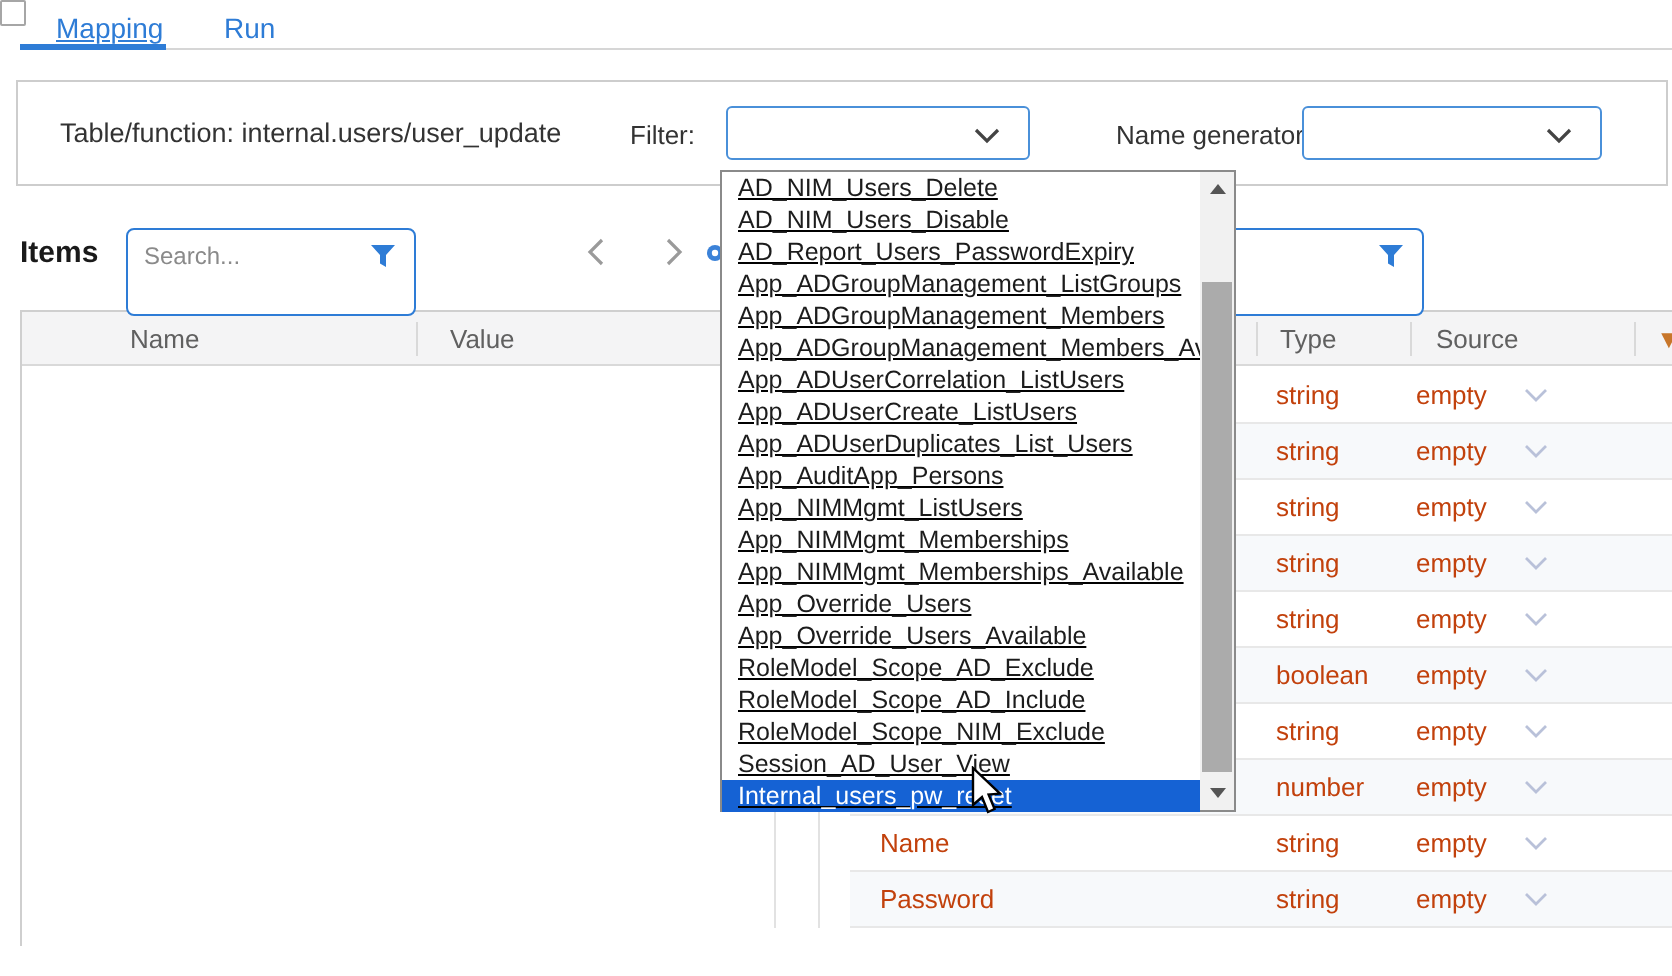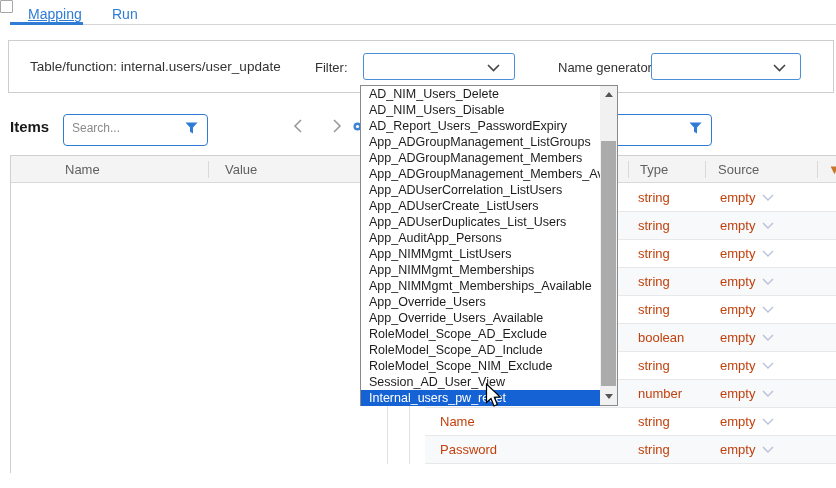--- a/index.html
+++ b/index.html
@@ -19,21 +19,21 @@
   .fl-label { position:absolute; left:315px; top:60px; font-size:13px; color:#333; }
   .ng-label { position:absolute; left:558px; top:60px; font-size:13px; color:#333; }
   .combo { position:absolute; top:53px; height:27px; border:1px solid #4a90d9; border-radius:3px; background:#fff; }
   .combo-filter { left:363px; width:152px; }
   .combo-ng { left:651px; width:150px; }
   .combo .chev { position:absolute; right:14px; top:10px; }
   .combo-val { position:absolute; left:8px; top:5px; font-size:13px; color:#333; }
 
   
   .items-title { position:absolute; left:10px; top:118px; font-size:15px; font-weight:bold; color:#1a1a1a; }
-  .searchbox { position:absolute; top:114px; height:32px; border:1.5px solid #2e7cd6; border-radius:4px; background:#fff;text-decoration:underline; }
+  .searchbox { position:absolute; top:114px; height:44px; border:1.5px solid #2e7cd6; border-radius:4px; background:#fff;text-decoration:underline; }
   .searchbox input { position:absolute; left:8px; top:3px; width:70%; height:20px; border:none; outline:none; font-size:12px; color:#333; font-family:"Liberation Sans", sans-serif; }
   .searchbox input::placeholder { color:#8a8a8a; }
   .search-1 { left:63px; width:145px; z-index:2; }
   .search-2 { left:597px; width:115px; z-index:1; }
   .funnel { position:absolute; right:9px; top:7px; }
   .nav-ico { position:absolute; top:119px; }
   .nav-prev { left:293px; }
   .nav-square { left:312px; top:121px; width:13px; height:13px; border:1.5px solid #a6a6a6; border-radius:1px; }
   .nav-next { left:333px; }
   .mini-gear { position:absolute; left:352px; top:121px; z-index:1; }
@@ -45,30 +45,30 @@
   .th { position:absolute; top:6px; font-size:13px; color:#606060; }
   .th-name { left:54px; } .th-value { left:214px;text-align:center; } .th-type { left:629px; } .th-source { left:707px; }
   .th-div { position:absolute; top:5px; width:1px; height:17px; background:#d9d9d9; }
   .thd-1 { left:197px; } .thd-2 { left:617px; } .thd-3 { left:694px; } .thd-4 { left:806px; }
   .th-clip { position:absolute; left:817px; top:6px; width:10px; height:14px; overflow:hidden; color:#c8762a; font-size:13px; }
 
   .rows-panel { position:absolute; left:425px; top:184px; width:411px; }
   .row { position:relative; width:411px; height:28px; border-bottom:1px solid #e8e8e8; background:#fff; }
   .row.alt { background:#f7f9fb; }
   .cell { position:absolute; top:6px; font-size:13px; color:#c2410c; }
-  .c-item { left:15px; } .c-type { left:213px; } .c-source { left:283px;margin-left:12px; }
+  .c-item { left:15px; } .c-type { left:213px; } .c-source { left:283px; }
   .row-chev { position:absolute; left:337px; top:10px; }
   .vline { position:absolute; width:1px; background:#e2e2e2; top:184px; height:280px; }
   .vl-1 { left:387px; } .vl-2 { left:409px; }
   .rdiv-1 { position:absolute; left:628px; top:184px; width:1px; height:280px; background:#ececec; }
   .rdiv-2 { position:absolute; left:705px; top:184px; width:1px; height:280px; background:#ececec; }
   .rdiv-3 { position:absolute; left:817px; top:184px; width:1px; height:280px; background:#ececec; }
 
   
-  .dropdown { position:absolute; left:360px; top:85px; width:258px; height:321px; background:#fff; border:1px solid #8a8a8a; z-index:10; }
+  .dropdown { position:absolute; left:360px; top:85px; width:258px; height:321px; background:#fff; border:1px solid #8a8a8a; z-index:10;text-decoration:underline; }
   .opt { position:relative; height:16px; line-height:16px; padding-left:8px; font-size:12.5px; color:#1c1c1c; white-space:nowrap; width:239px; overflow:hidden; cursor:default; }
   .opt.sel { background:#1562d4; color:#fff; }
   .sbar { position:absolute; right:0; top:0; width:17px; height:319px; background:#f1f1f1; }
   .sb-btn { position:absolute; left:0; width:17px; height:17px; background:#f1f1f1; }
   .sb-up { top:0; } .sb-down { bottom:0; }
   .tri-up { position:absolute; left:4.5px; top:6px; width:0; height:0; border-left:4px solid transparent; border-right:4px solid transparent; border-bottom:5px solid #555; }
   .tri-down { position:absolute; left:4.5px; top:6px; width:0; height:0; border-left:4px solid transparent; border-right:4px solid transparent; border-top:5px solid #555; }
   .sb-thumb { position:absolute; left:1px; top:55px; width:15px; height:245px; background:#ababab; }
 
   .cursor { position:absolute; left:485px; top:383px; z-index:20; }

